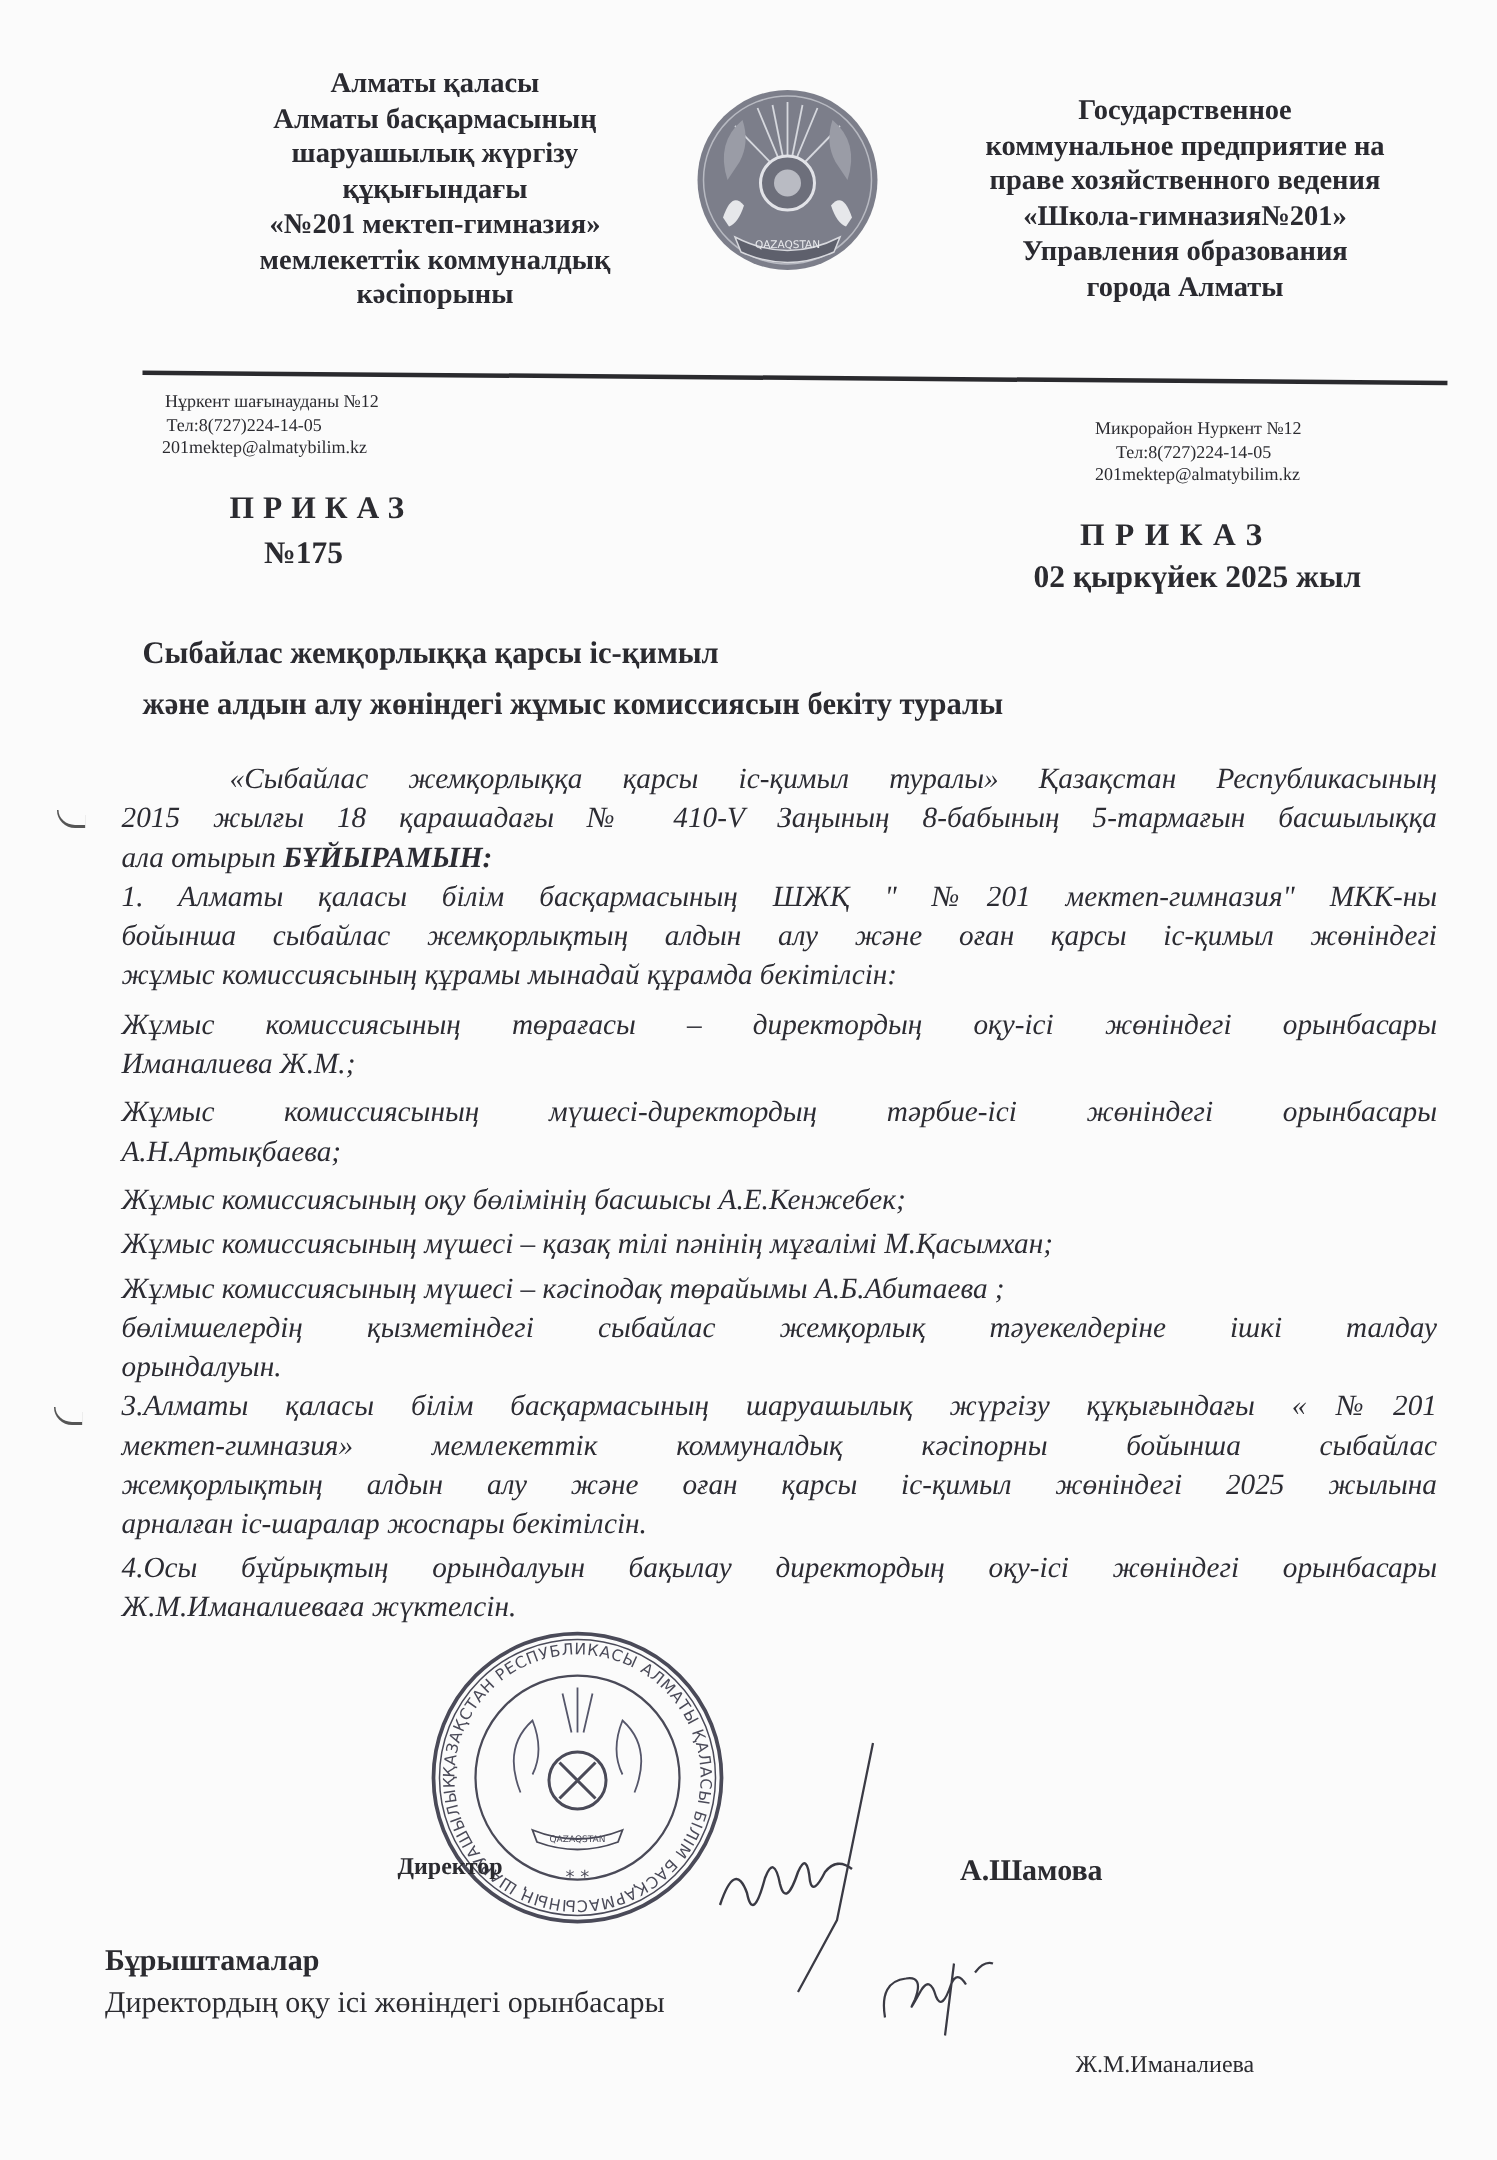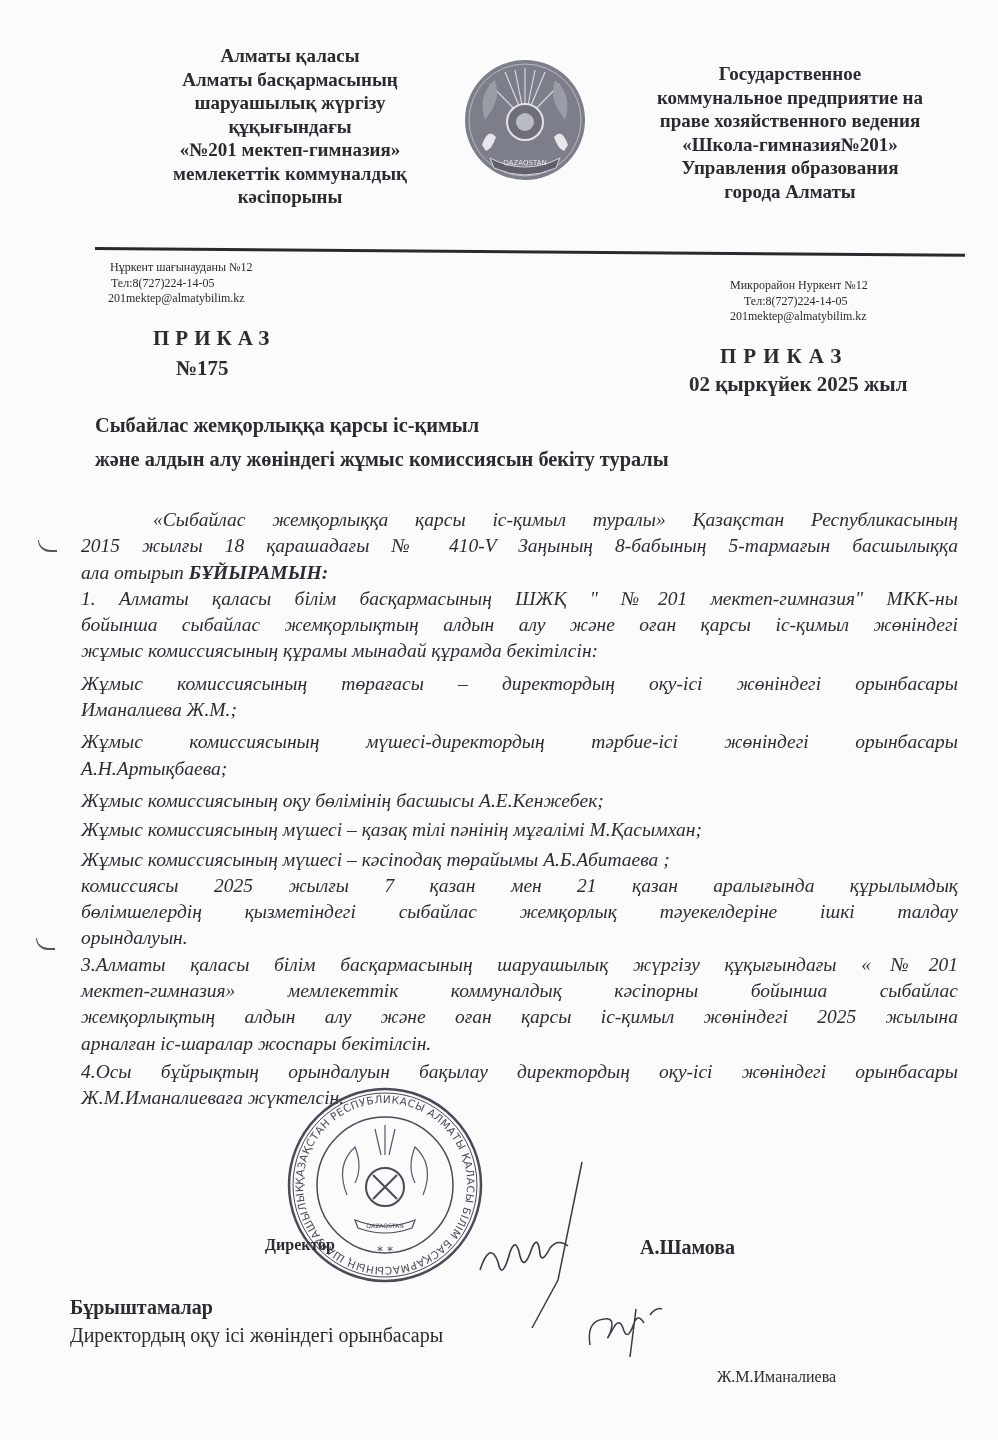--- a/index.html
+++ b/index.html
@@ -81,21 +81,21 @@
   <div>Микрорайон Нуркент №12</div>
   <div style="padding-left:14px;">Тел:8(727)224-14-05</div>
   <div>201mektep@almatybilim.kz</div>
 </div>
 
 <div class="abs spaced" style="left:153px; top:326px;">ПРИКАЗ</div>
 <div class="abs bold" style="left:176px; top:356px; font-size:21px;">№175</div>
 <div class="abs spaced" style="left:720px; top:344px; letter-spacing:7px;">ПРИКАЗ</div>
 <div class="abs bold" style="left:689px; top:372px; font-size:21px;">02 қыркүйек 2025 жыл</div>
 
-<div class="abs" style="left:95px; top:410px;">
+<div class="abs" style="left:95px; top:420px;">
   <div class="title">Сыбайлас жемқорлыққа қарсы іс-қимыл</div>
   <div class="title" style="margin-top:4px;">және алдын алу жөніндегі жұмыс комиссиясын бекіту туралы</div>
 </div>
 
 <div class="abs body-text" style="left:81px; top:507px; width:877px;">
   <div class="jline" style="padding-left:72px;">«Сыбайлас жемқорлыққа қарсы іс-қимыл туралы» Қазақстан Республикасының</div>
   <div class="jline">2015 жылғы 18 қарашадағы № 410-V Заңының 8-бабының 5-тармағын басшылыққа</div>
   <div class="line"><span>ала отырып </span><b>БҰЙЫРАМЫН:</b></div>
 
   <div class="jline">1. Алматы қаласы білім басқармасының ШЖҚ " №201 мектеп-гимназия" МКК-ны</div>
@@ -103,21 +103,20 @@
   <div class="line">жұмыс комиссиясының құрамы мынадай құрамда бекітілсін:</div>
 
   <div class="jline" style="margin-top:6px;">Жұмыс комиссиясының төрағасы – директордың оқу-ісі жөніндегі орынбасары</div>
   <div class="line">Иманалиева Ж.М.;</div>
   <div class="jline" style="margin-top:6px;">Жұмыс комиссиясының мүшесі-директордың тәрбие-ісі жөніндегі орынбасары</div>
   <div class="line">А.Н.Артықбаева;</div>
   <div class="line" style="margin-top:6px;">Жұмыс комиссиясының оқу бөлімінің басшысы  А.Е.Кенжебек;</div>
   <div class="line" style="margin-top:3px;">Жұмыс комиссиясының мүшесі – қазақ тілі пәнінің мұғалімі М.Қасымхан;</div>
   <div class="line" style="margin-top:3px;">Жұмыс комиссиясының мүшесі – кәсіподақ төрайымы А.Б.Абитаева ;</div>
 
-  <div class="jline">комиссиясы 2025 жылғы 7 қазан мен 21 қазан  аралығында құрылымдық</div>
   <div class="jline">бөлімшелердің қызметіндегі сыбайлас жемқорлық тәуекелдеріне ішкі талдау</div>
   <div class="line">орындалуын.</div>
 
   <div class="jline">3.Алматы қаласы білім басқармасының шаруашылық жүргізу құқығындағы «№201</div>
   <div class="jline">мектеп-гимназия» мемлекеттік коммуналдық кәсіпорны бойынша сыбайлас</div>
   <div class="jline">жемқорлықтың алдын алу және оған қарсы іс-қимыл жөніндегі 2025 жылына</div>
   <div class="line">арналған іс-шаралар жоспары бекітілсін.</div>
 
   <div class="jline" style="margin-top:2px;">4.Осы бұйрықтың орындалуын бақылау директордың оқу-ісі жөніндегі орынбасары</div>
   <div class="line">Ж.М.Иманалиеваға жүктелсін.</div>

